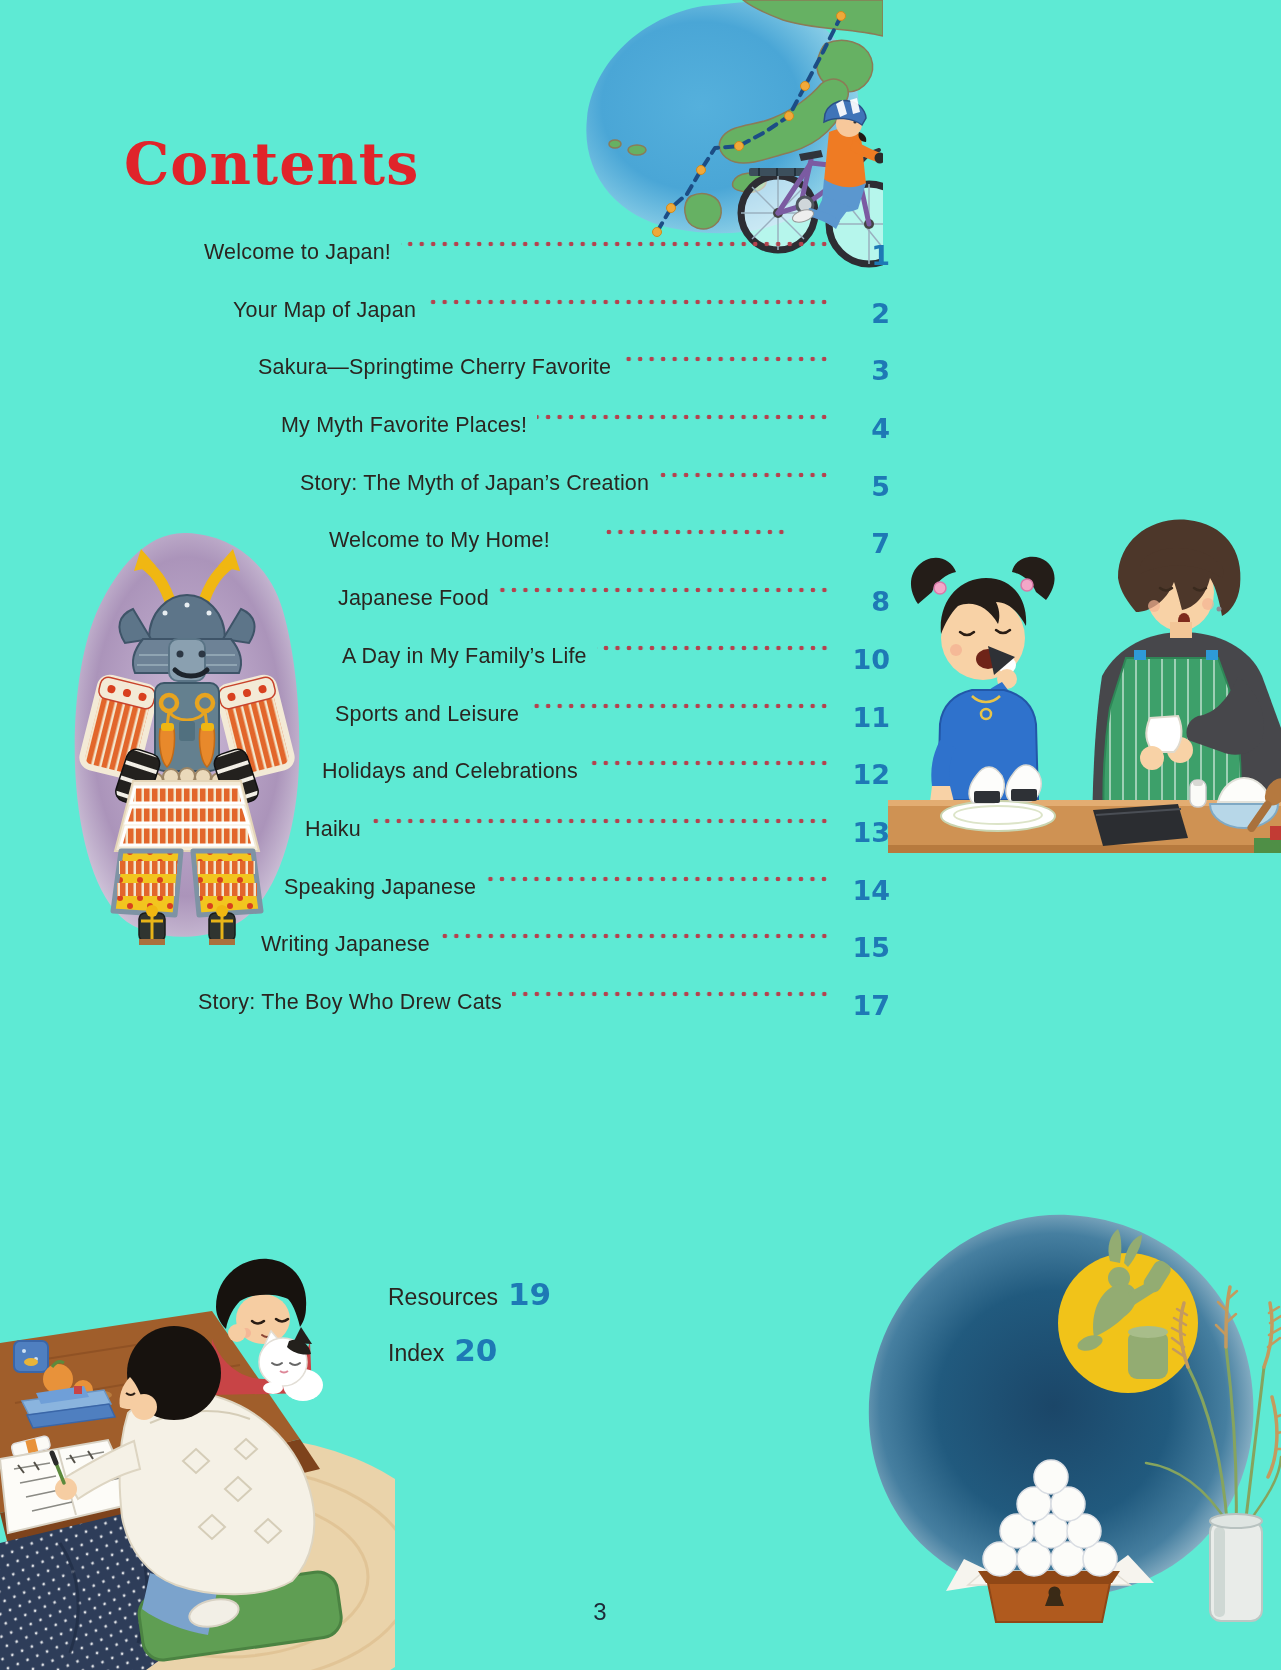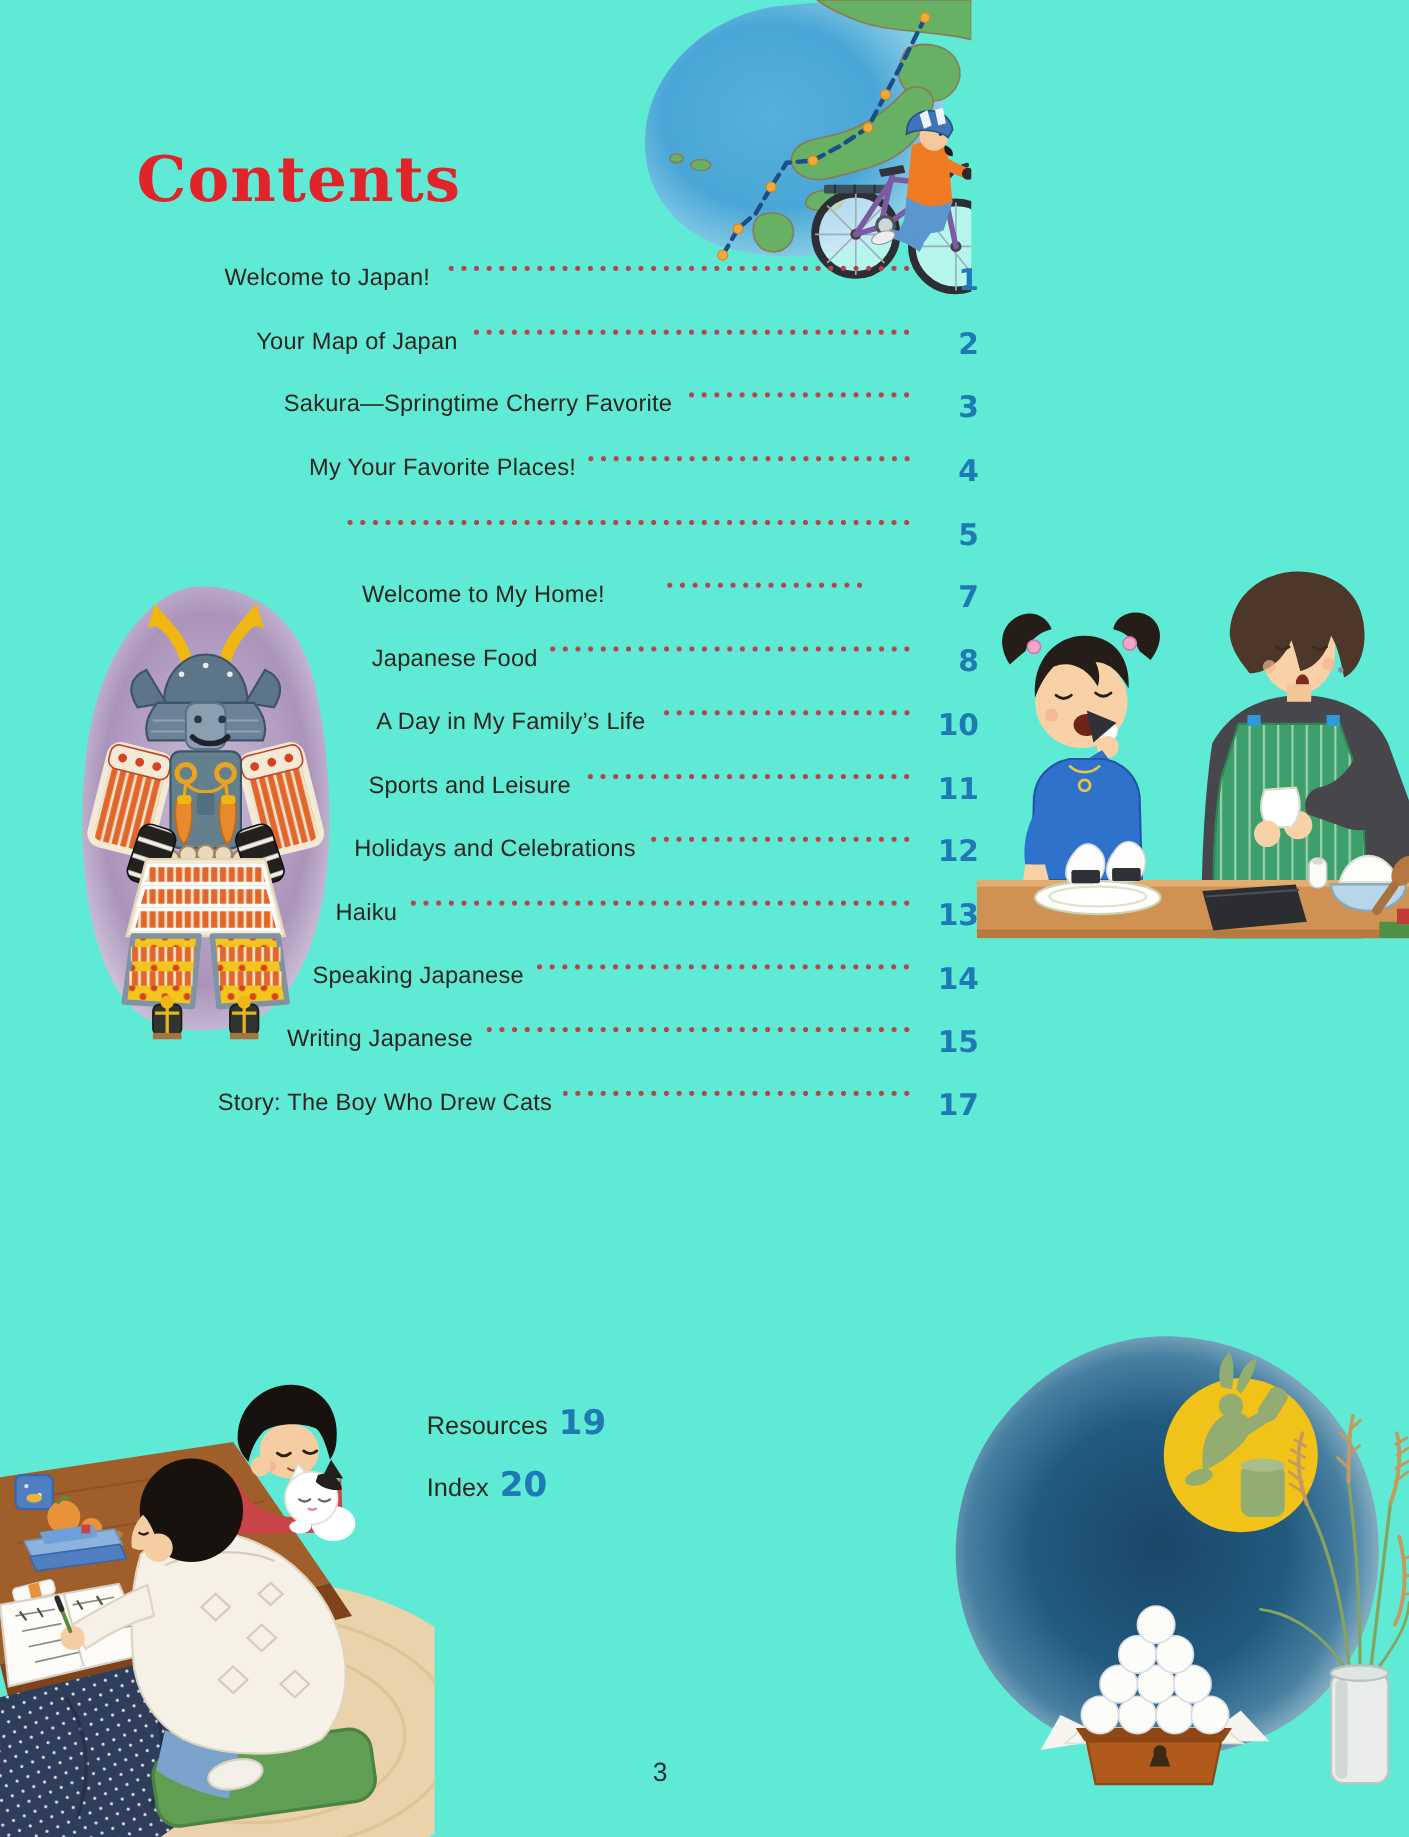--- a/index.html
+++ b/index.html
@@ -494,25 +494,26 @@
         <span class="toc-label">Your Map of Japan</span>
         <span class="toc-leader"></span>
         <span class="toc-page">2</span>
       </div>
       <div class="toc-row" style="padding-left: 118px;">
         <span class="toc-label">Sakura—Springtime Cherry Favorite</span>
         <span class="toc-leader"></span>
         <span class="toc-page">3</span>
       </div>
       <div class="toc-row" style="padding-left: 141px;">
-        <span class="toc-label">My Your Favorite Places!</span>
+        <span class="toc-label">My Myth Favorite Places!</span>
         <span class="toc-leader"></span>
         <span class="toc-page">4</span>
       </div>
       <div class="toc-row" style="padding-left: 160px;">
+        <span class="toc-label">Story: The Myth of Japan’s Creation</span>
         <span class="toc-leader"></span>
         <span class="toc-page">5</span>
       </div>
       <div class="toc-row" style="padding-left: 189px; gap: 43px;">
         <span class="toc-label">Welcome to My Home!</span>
         <span class="toc-leader"></span>
         <span class="toc-page">7</span>
       </div>
       <div class="toc-row" style="padding-left: 198px;">
         <span class="toc-label">Japanese Food</span>

